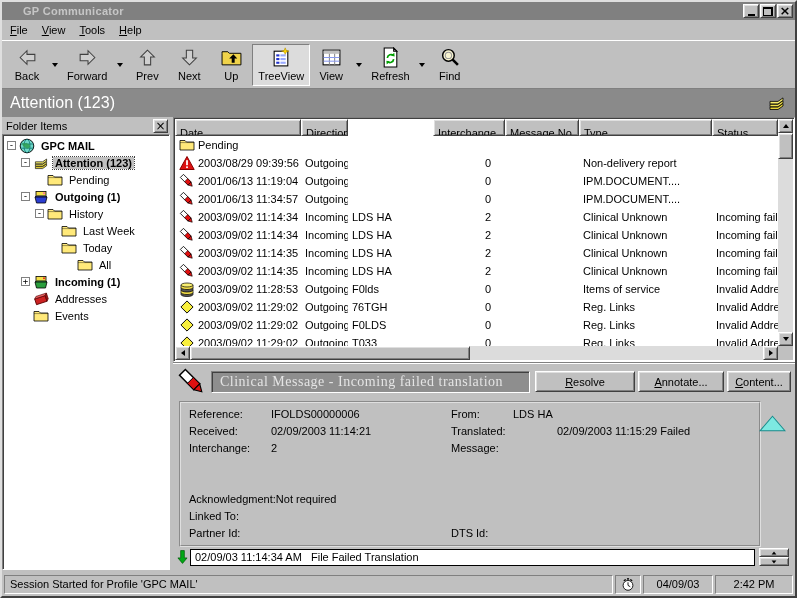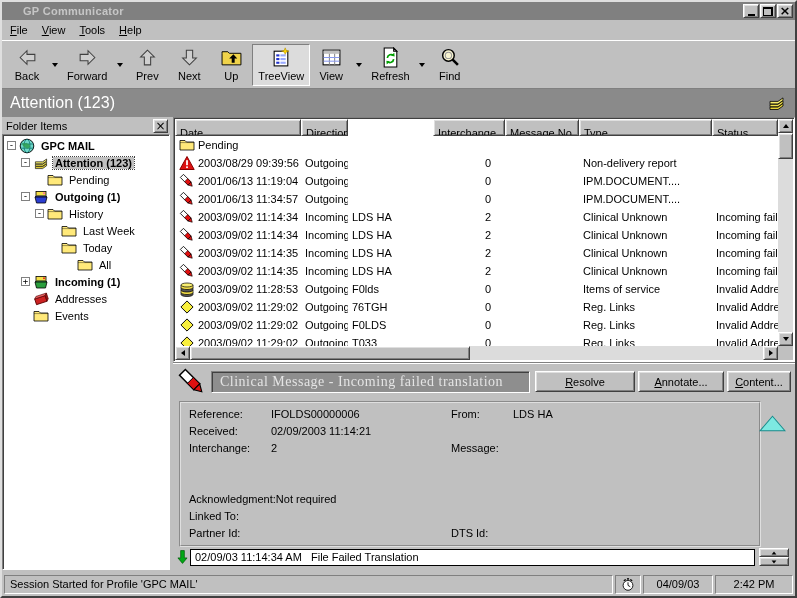--- a/index.html
+++ b/index.html
@@ -784,21 +784,21 @@
           <span class="pv-title sunken">Clinical Message - Incoming failed translation</span>
           <span id="preview-buttons" style="display:flex">
               <span class="pv-btn raised w1"><u>R</u>esolve</span>
               <span class="pv-btn raised w2"><u>A</u>nnotate...</span>
               <span class="pv-btn raised w3"><u>C</u>ontent...</span>
             </span>
         </div>
 
         <div class="pv-details" id="detail-rows">
             <div class="dt-row"><span class="dt-l1">Reference:</span><span class="dt-v1">IFOLDS00000006</span><span class="dt-right"><span class="dt-l2">From:</span><span class="dt-v2">LDS HA</span></span></div>
-            <div class="dt-row"><span class="dt-l1">Received:</span><span class="dt-v1">02/09/2003 11:14:21</span></div>
+            <div class="dt-row"><span class="dt-l1">Received:</span><span class="dt-v1">02/09/2003 11:14:21</span><span class="dt-right"><span class="dt-l2">Translated:</span><span class="dt-v2 translated">02/09/2003 11:15:29 Failed</span></span></div>
             <div class="dt-row"><span class="dt-l1">Interchange:</span><span class="dt-v1">2</span><span class="dt-right"><span class="dt-l2">Message:</span><span class="dt-v2"></span></span></div>
             <div class="dt-row"><span class="dt-l1"></span><span class="dt-v1"></span></div>
             <div class="dt-row"><span class="dt-l1"></span><span class="dt-v1"></span></div>
             <div class="dt-row"><span class="dt-l1">Acknowledgment:</span><span class="dt-v1">Not required</span></div>
             <div class="dt-row"><span class="dt-l1">Linked To:</span><span class="dt-v1"></span></div>
             <div class="dt-row"><span class="dt-l1">Partner Id:</span><span class="dt-v1"></span><span class="dt-right"><span class="dt-l2">DTS Id:</span><span class="dt-v2"></span></span></div>
           </div>
 
         <span class="pv-triangle" id="triangle-icon"><svg viewBox="0 0 26 16">
               <path d="M13 1 L25 15 H1 Z" fill="#7de9e1" stroke="#1a8c8c"></path>

